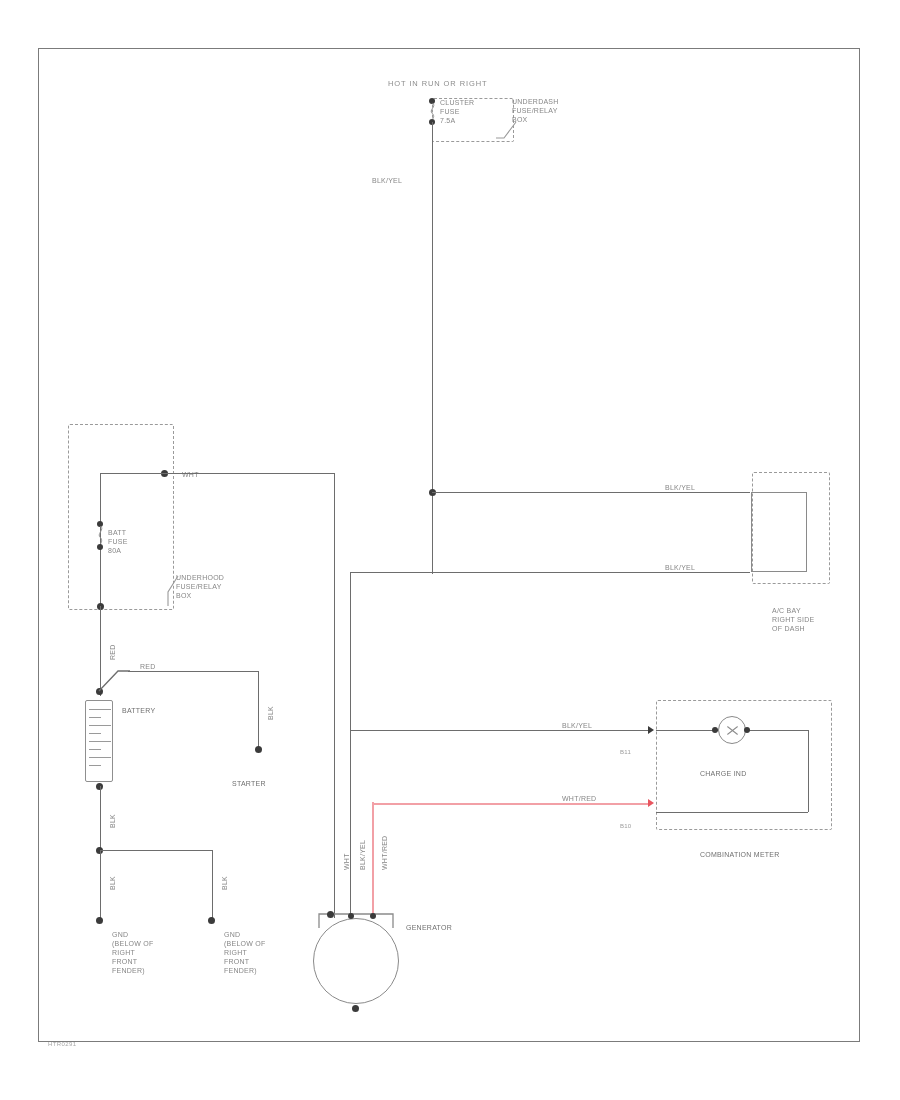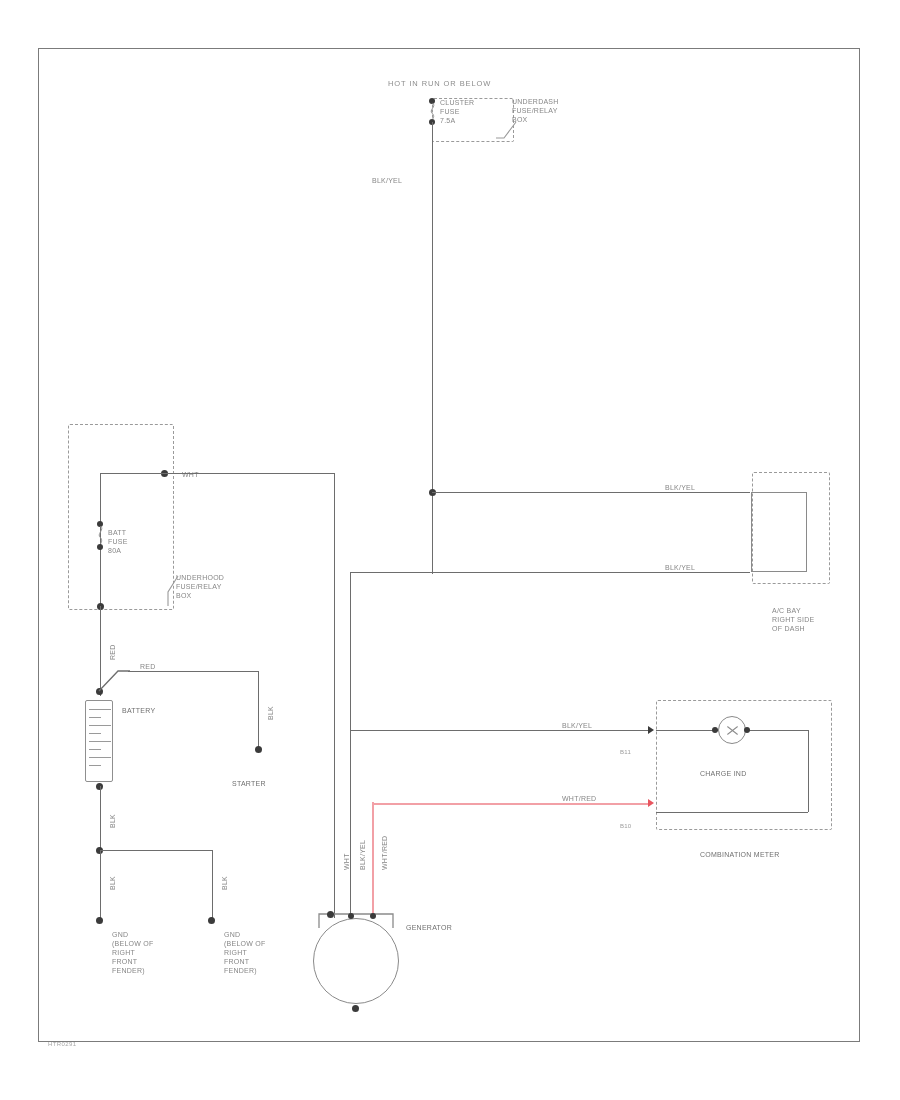--- a/index.html
+++ b/index.html
@@ -166,21 +166,21 @@
   }
   .arrow.red { border-left-color: #e8555f; }
 </style>
 </head>
 <body>
 
 <div id="page">
 
   <div id="sheet-border"></div>
 
-  <div class="lbl title" style="left:388px; top:79px;">HOT IN RUN OR BELOW</div>
+  <div class="lbl title" style="left:388px; top:79px;">HOT IN RUN OR RIGHT</div>
 
   <div class="dashed-box" style="left:432px; top:98px; width:82px; height:44px;"></div>
 
   <div class="node small" style="left:429px; top:98px;"></div>
   <div class="node small" style="left:429px; top:119px;"></div>
   <svg class="fuse-glyph" style="left:428px; top:101px;" width="10" height="20" viewBox="0 0 10 20">
     <path d="M5,1 C10,5 0,9 5,13 C8,16 5,19 5,19" fill="none" stroke="#8f8f8f" stroke-width="1.1"></path>
   </svg>
   <div class="lbl" style="left:440px; top:98px;">CLUSTER
 FUSE

